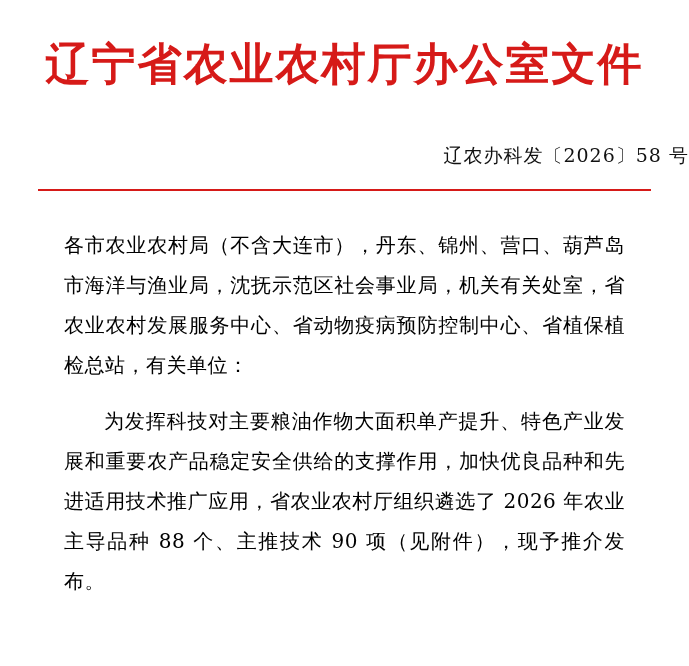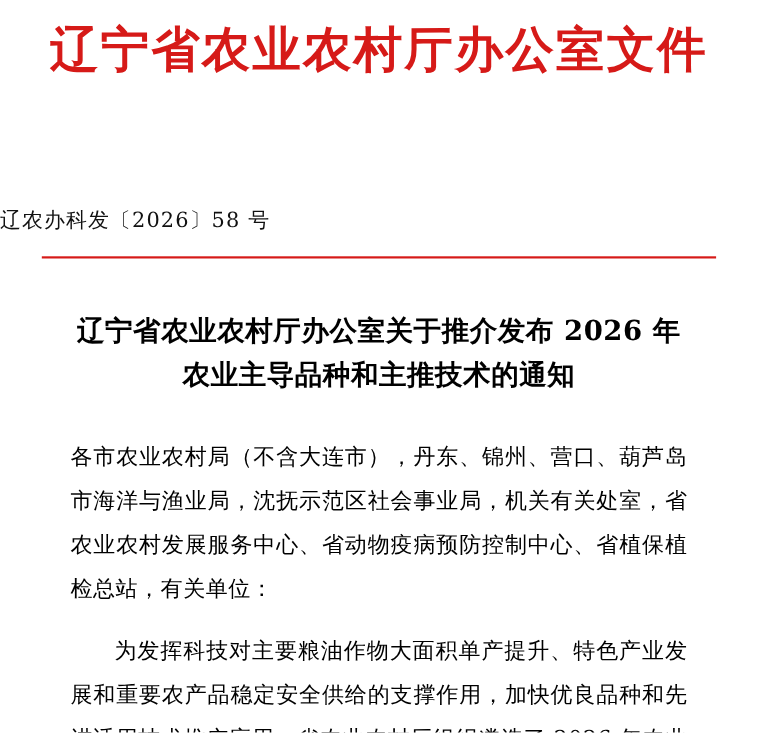--- a/index.html
+++ b/index.html
@@ -16,36 +16,36 @@
   }
   .page {
     position: relative;
     width: 689px;
     height: 666px;
     background: #ffffff;
     box-sizing: border-box;
   }
   .doc-header {
     text-align: center;
-    padding-top: 18px;
+    padding-top: 36px;
   }
   .doc-header-title {
     color: #d61a18;
     font-size: 44px;
     font-weight: bold;
     letter-spacing: 2px;
     font-family: "DejaVu Serif", "Liberation Serif", serif;
     line-height: 1.25;
     white-space: nowrap;
   }
   .doc-number {
-    text-align: left;
+    text-align: right;
     font-size: 19px;
     color: #111111;
-    margin-top: 114px;
+    margin-top: 52px;
     letter-spacing: 1px;
     font-family: "DejaVu Serif", "Liberation Serif", serif;
   }
   .red-rule {
     margin: 20px 38px 0 38px;
     height: 2px;
     background: #d61a18;
   }
   .doc-title {
     margin: 46px 56px 0 56px;
@@ -78,23 +78,19 @@
 <div class="page">
 
   <div class="doc-header">
     <div class="doc-header-title">辽宁省农业农村厅办公室文件</div>
   </div>
 
   <div class="doc-number">辽农办科发〔2026〕58 号</div>
 
   <div class="red-rule"></div>
 
-  <div class="doc-title">
-    <span class="line">辽宁省农业农村厅办公室关于推介发布 2026 年</span>
-    <span class="line">农业主导品种和主推技术的通知</span>
-  </div>
 
   <div class="body-text">
     <p>各市农业农村局（不含大连市），丹东、锦州、营口、葫芦岛市海洋与渔业局，沈抚示范区社会事业局，机关有关处室，省农业农村发展服务中心、省动物疫病预防控制中心、省植保植检总站，有关单位：</p>
     <p class="indent">为发挥科技对主要粮油作物大面积单产提升、特色产业发展和重要农产品稳定安全供给的支撑作用，加快优良品种和先进适用技术推广应用，省农业农村厅组织遴选了 2026 年农业主导品种 88 个、主推技术 90 项（见附件），现予推介发布。</p>
   </div>
 
 </div>
 
 </body></html>

